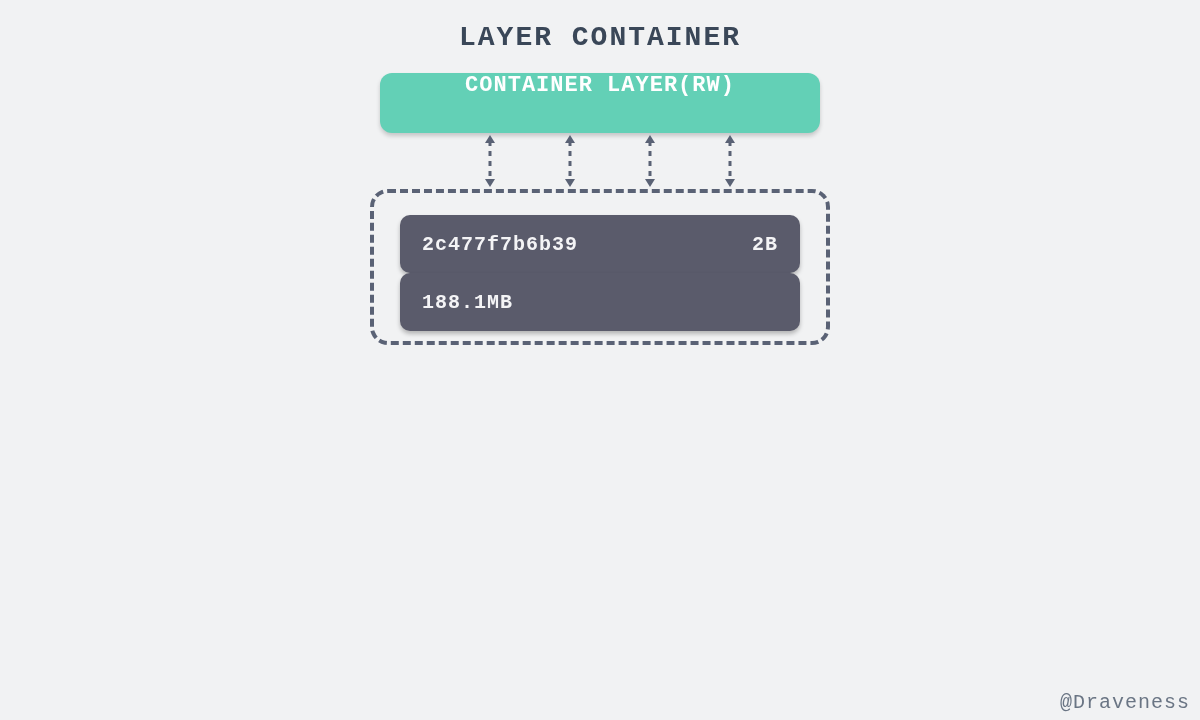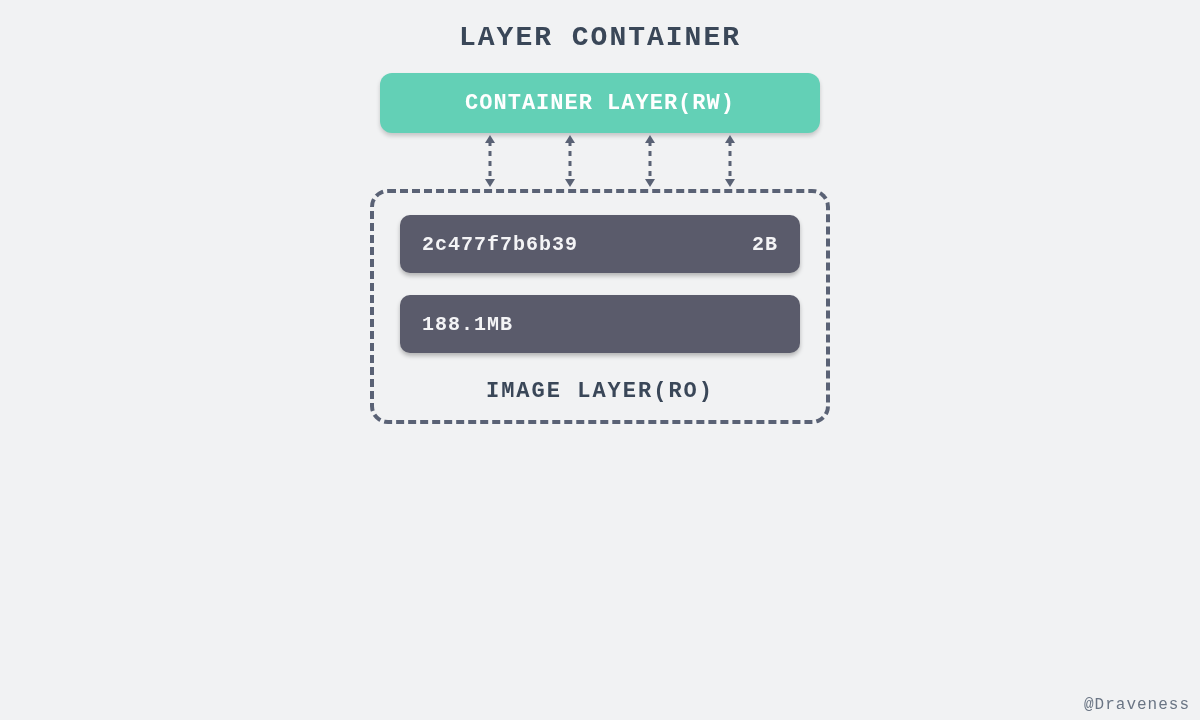--- a/index.html
+++ b/index.html
@@ -23,21 +23,20 @@
     width: 440px;
     height: 60px;
     margin: 20px auto 0 auto;
     background: #63d0b6;
     border-radius: 12px;
     color: #ffffff;
     font-size: 22px;
     font-weight: bold;
     letter-spacing: 1px;
     display: flex;
-    align-items: center;
     justify-content: center;
     box-shadow: 0 3px 4px rgba(0,0,0,0.18);
   }
   .arrows {
     width: 440px;
     margin: 0 auto;
     height: 56px;
     position: relative;
   }
   .arrows svg { display: block; margin: 0 auto; }
@@ -54,35 +53,34 @@
     height: 58px;
     display: flex;
     justify-content: space-between;
     align-items: center;
     padding: 0 22px;
     color: #f4f4f6;
     font-size: 20px;
     font-weight: bold;
     letter-spacing: 1px;
     box-shadow: 0 3px 4px rgba(0,0,0,0.25);
-    margin-bottom: 22px;
   }
   .image-label {
     text-align: center;
     font-size: 22px;
     font-weight: bold;
     color: #3a4758;
     letter-spacing: 2px;
     padding: 4px 0 6px 0;
   }
   .attribution {
     position: absolute;
     bottom: 6px;
     right: 10px;
-    font-size: 16px;
+    font-size: 20px;
     color: #6a7584;
     letter-spacing: 1px;
   }
 </style>
 </head>
 <body>
 
 <div class="title">LAYER CONTAINER</div>
 
 <div class="container-layer">
@@ -119,16 +117,15 @@
 </div>
 
 <div class="image-box">
   <div class="layer">
     <span>2c477f7b6b39</span>
     <span>2B</span>
   </div>
   <div class="layer">
     <span>188.1MB</span>
   </div>
-  <div class="image-label">IMAGE LAYER(RO)</div>
 </div>
 
 <div class="attribution">@Draveness</div>
 
 </body></html>

